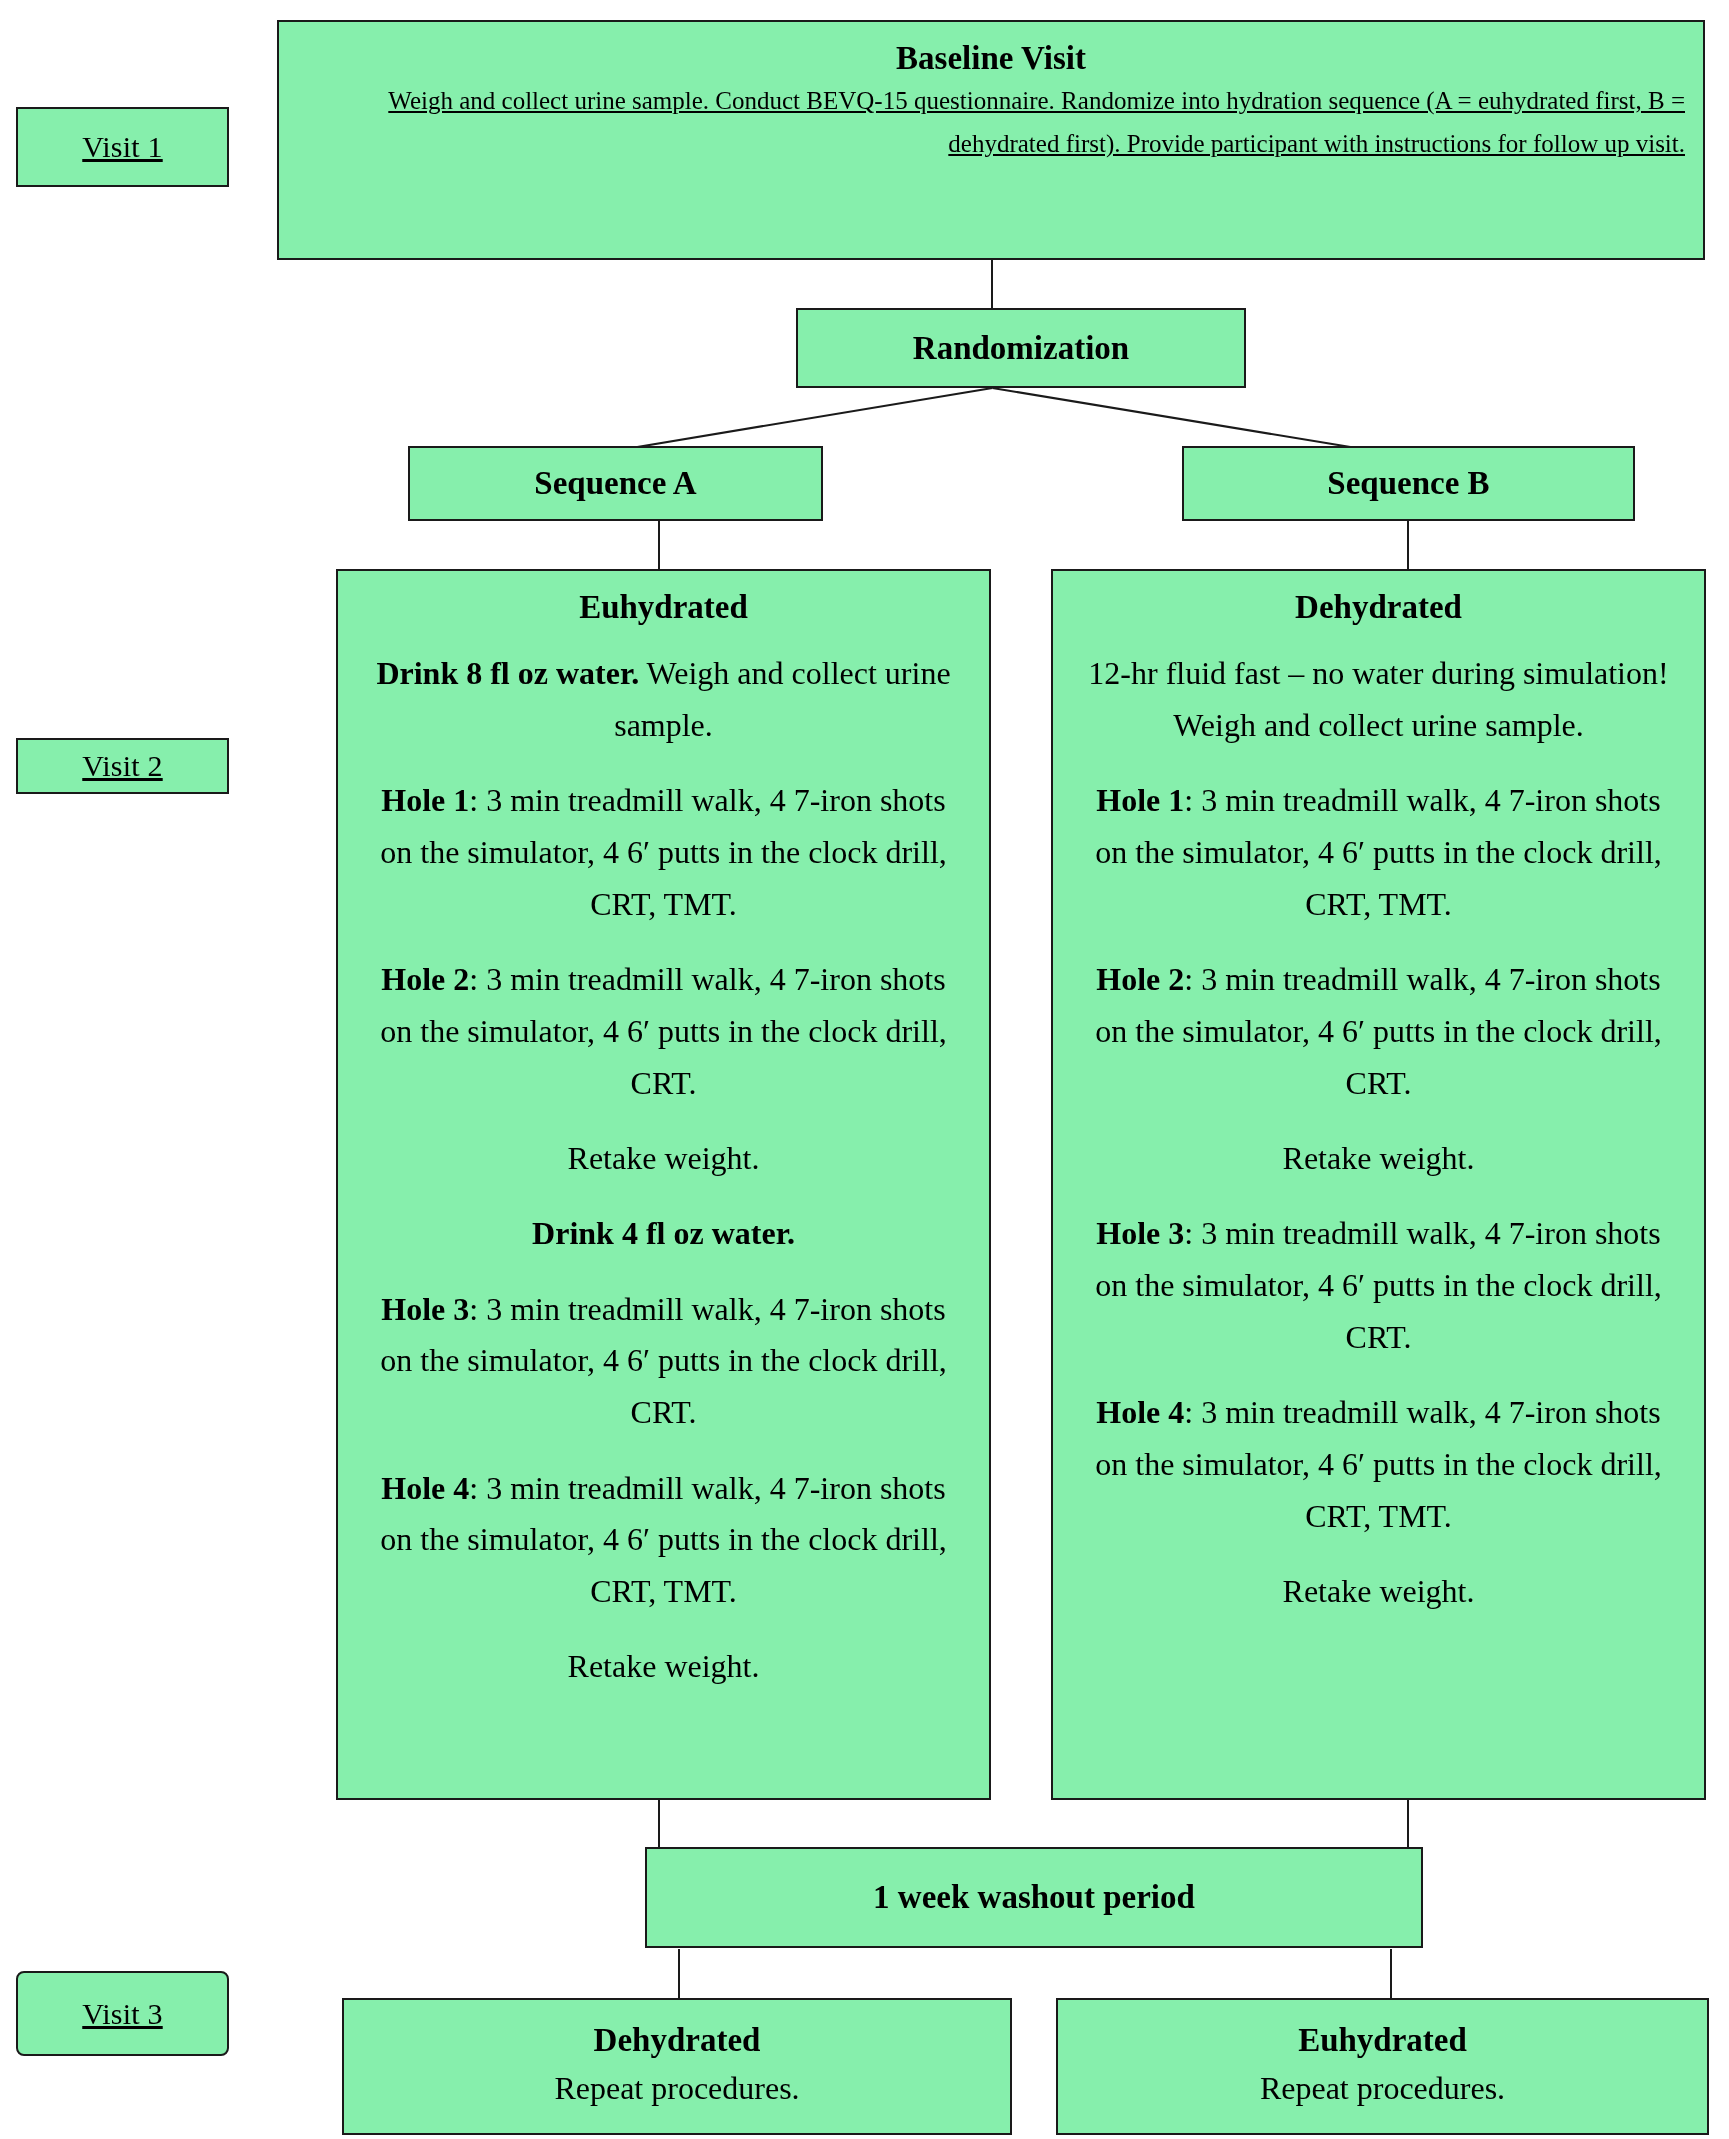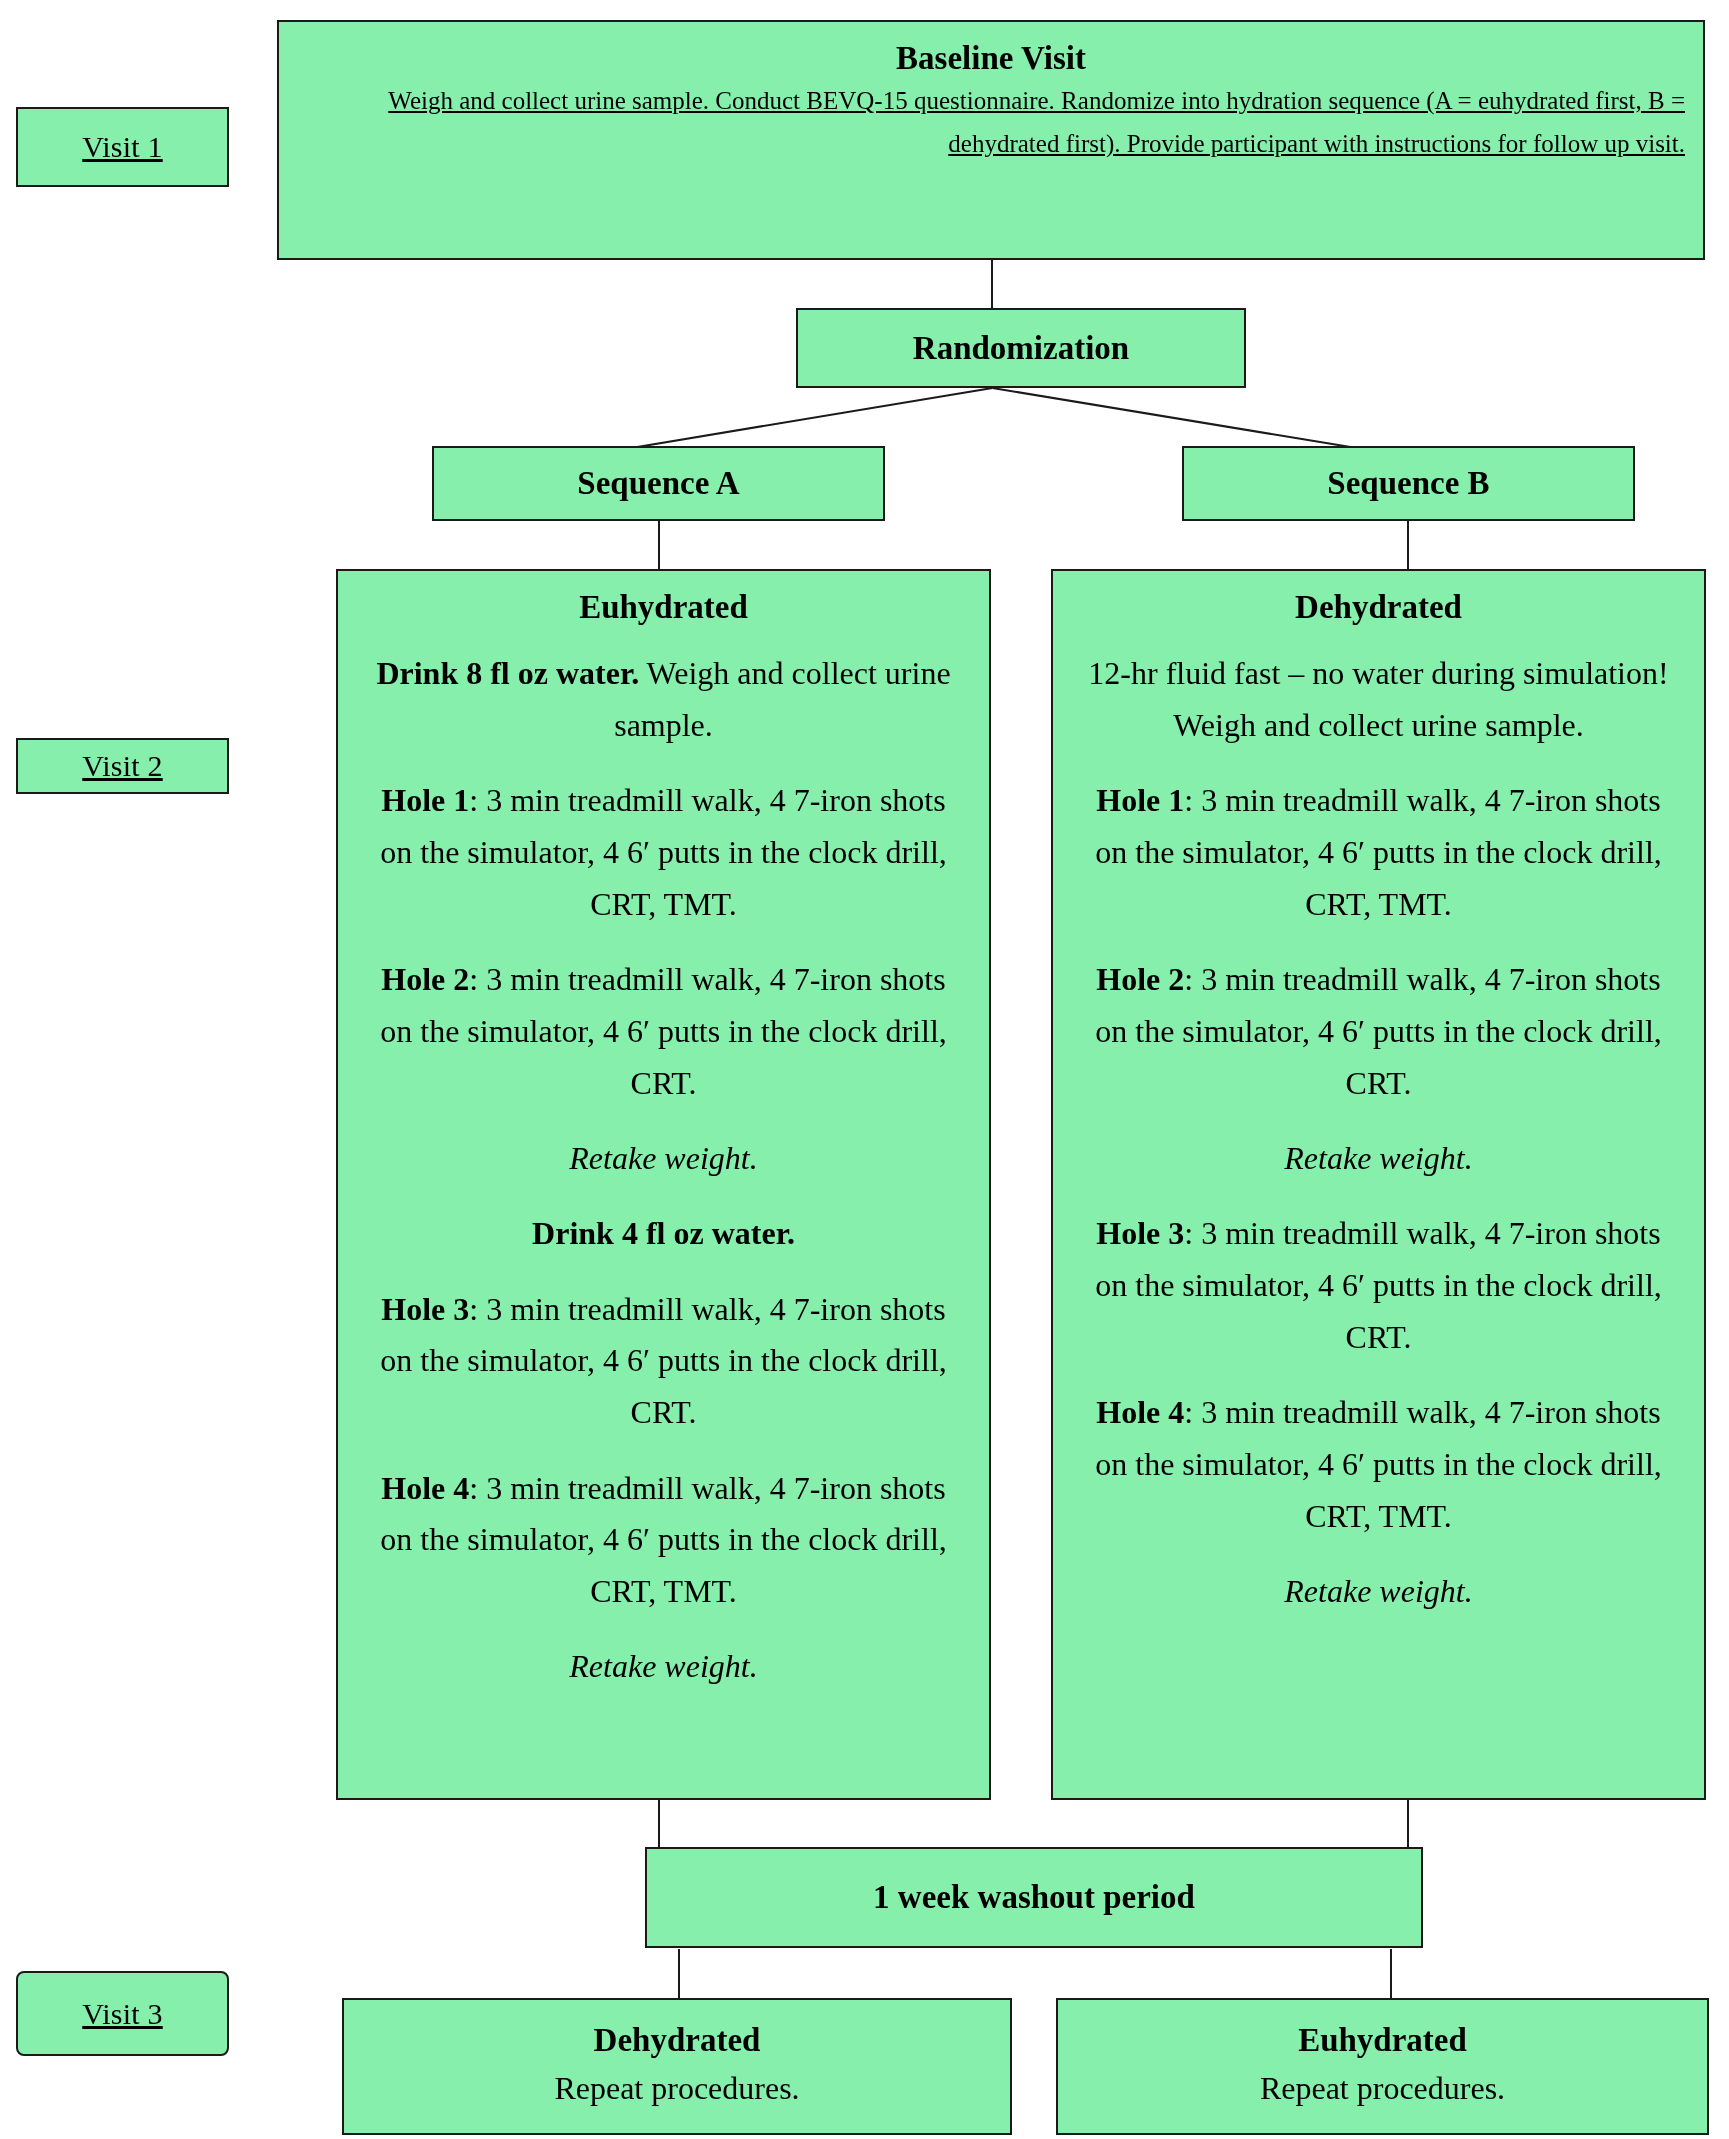--- a/index.html
+++ b/index.html
@@ -24,21 +24,21 @@
     align-items:center;
     text-align:center;
   }
   .visit-label {
     font-size:30px;
     line-height:1.2;
     letter-spacing:0.2px;
     text-decoration:underline;
   }
   .b  { font-weight:bold; }
-  .i  { font-style:italic; }
+  .i  { }
   .bi { font-weight:bold; }
 
   .title-line { font-weight:bold; font-size:33px; line-height:1.35; }
   .body-line  { font-size:32px; line-height:1.62; }
 
   .para { margin:0; padding:0 20px; font-size:32px; line-height:1.62; text-align:center; }
   .para + .para { margin-top:23.4px; }
 
   
   .baseline-head { font-weight:bold; font-size:33px; margin-bottom:3.2px; }
@@ -88,21 +88,21 @@
 
   <div class="box" style="left:796px; top:308px; width:450px; height:80px;">
     <span class="title-line">Randomization</span>
   </div>
 
   <svg class="diag" style="left:597px; top:387px; width:794px; height:64px;" viewBox="0 0 1490 120" preserveAspectRatio="none">
     <line x1="742" y1="2" x2="42" y2="118"></line>
     <line x1="742" y1="2" x2="1448" y2="118"></line>
   </svg>
 
-  <div class="box" style="left:432px; top:446px; width:453px; height:75px;">
+  <div class="box" style="left:408px; top:446px; width:415px; height:75px;">
     <span class="title-line">Sequence A</span>
   </div>
 
   <div class="box" style="left:1182px; top:446px; width:453px; height:75px;">
     <span class="title-line">Sequence B</span>
   </div>
 
   <div class="vline" style="left:658px; top:521px; height:48px;"></div>
   <div class="vline" style="left:1407px; top:521px; height:48px;"></div>
 

